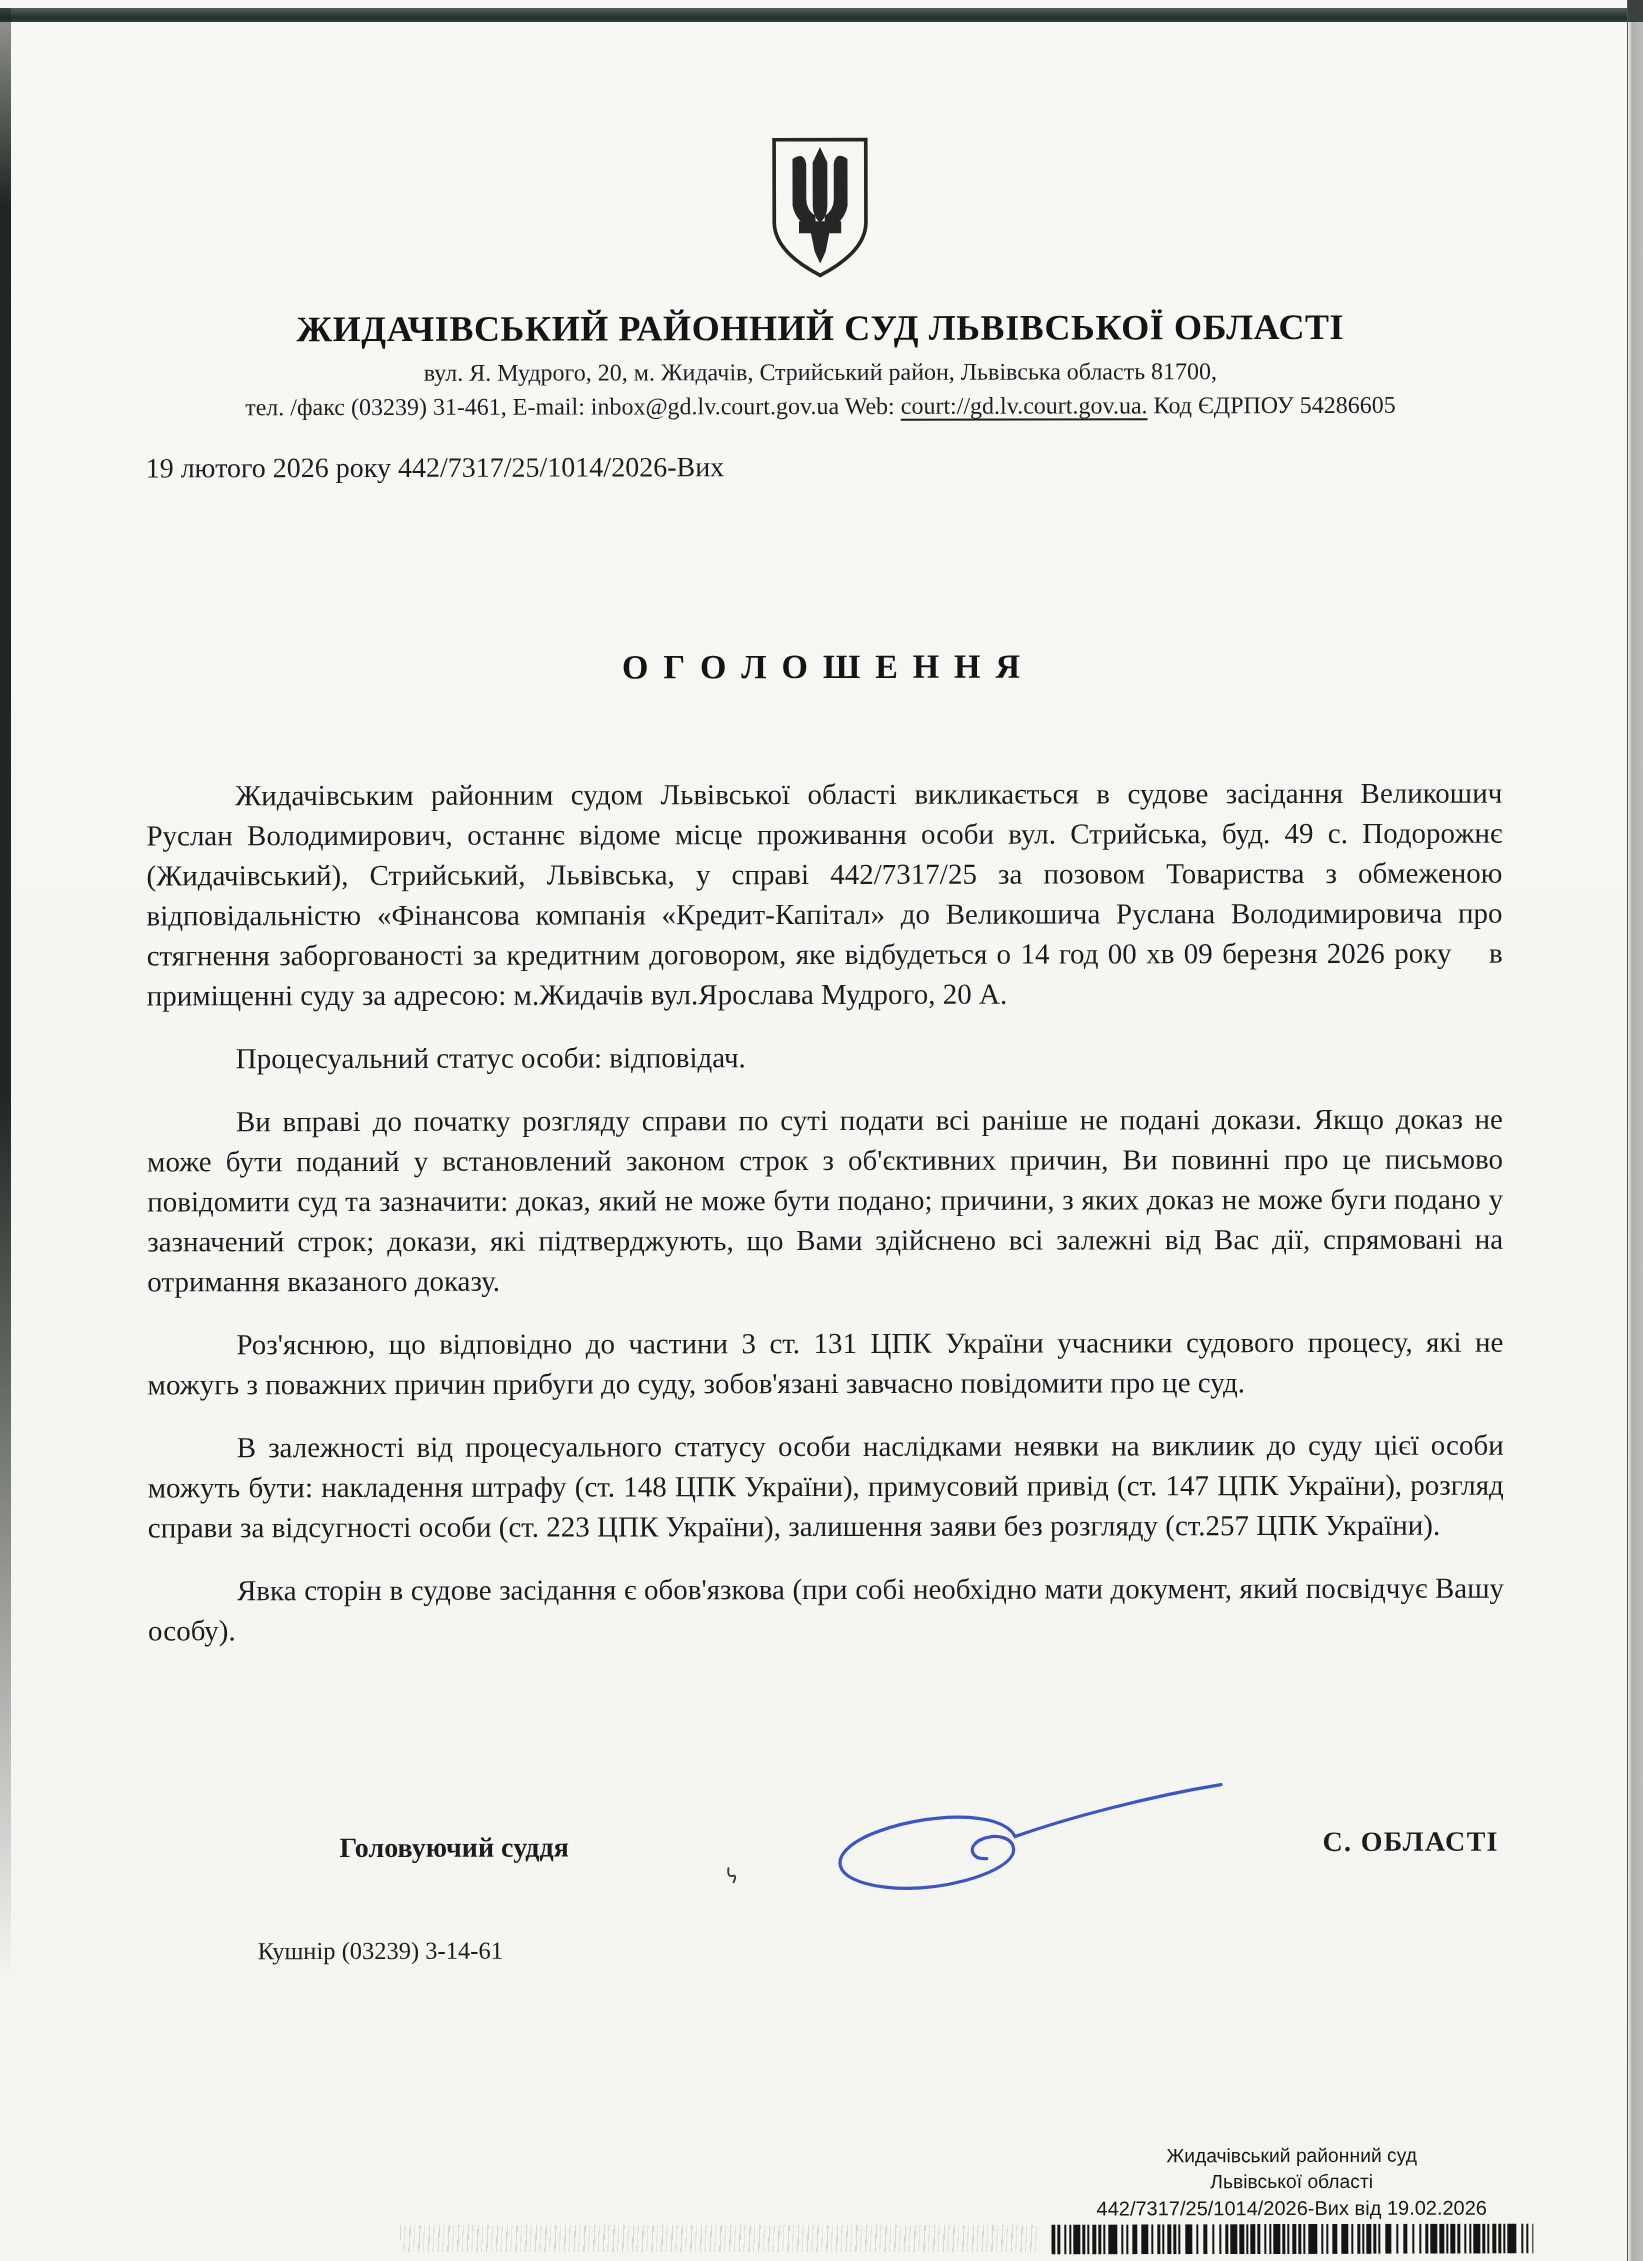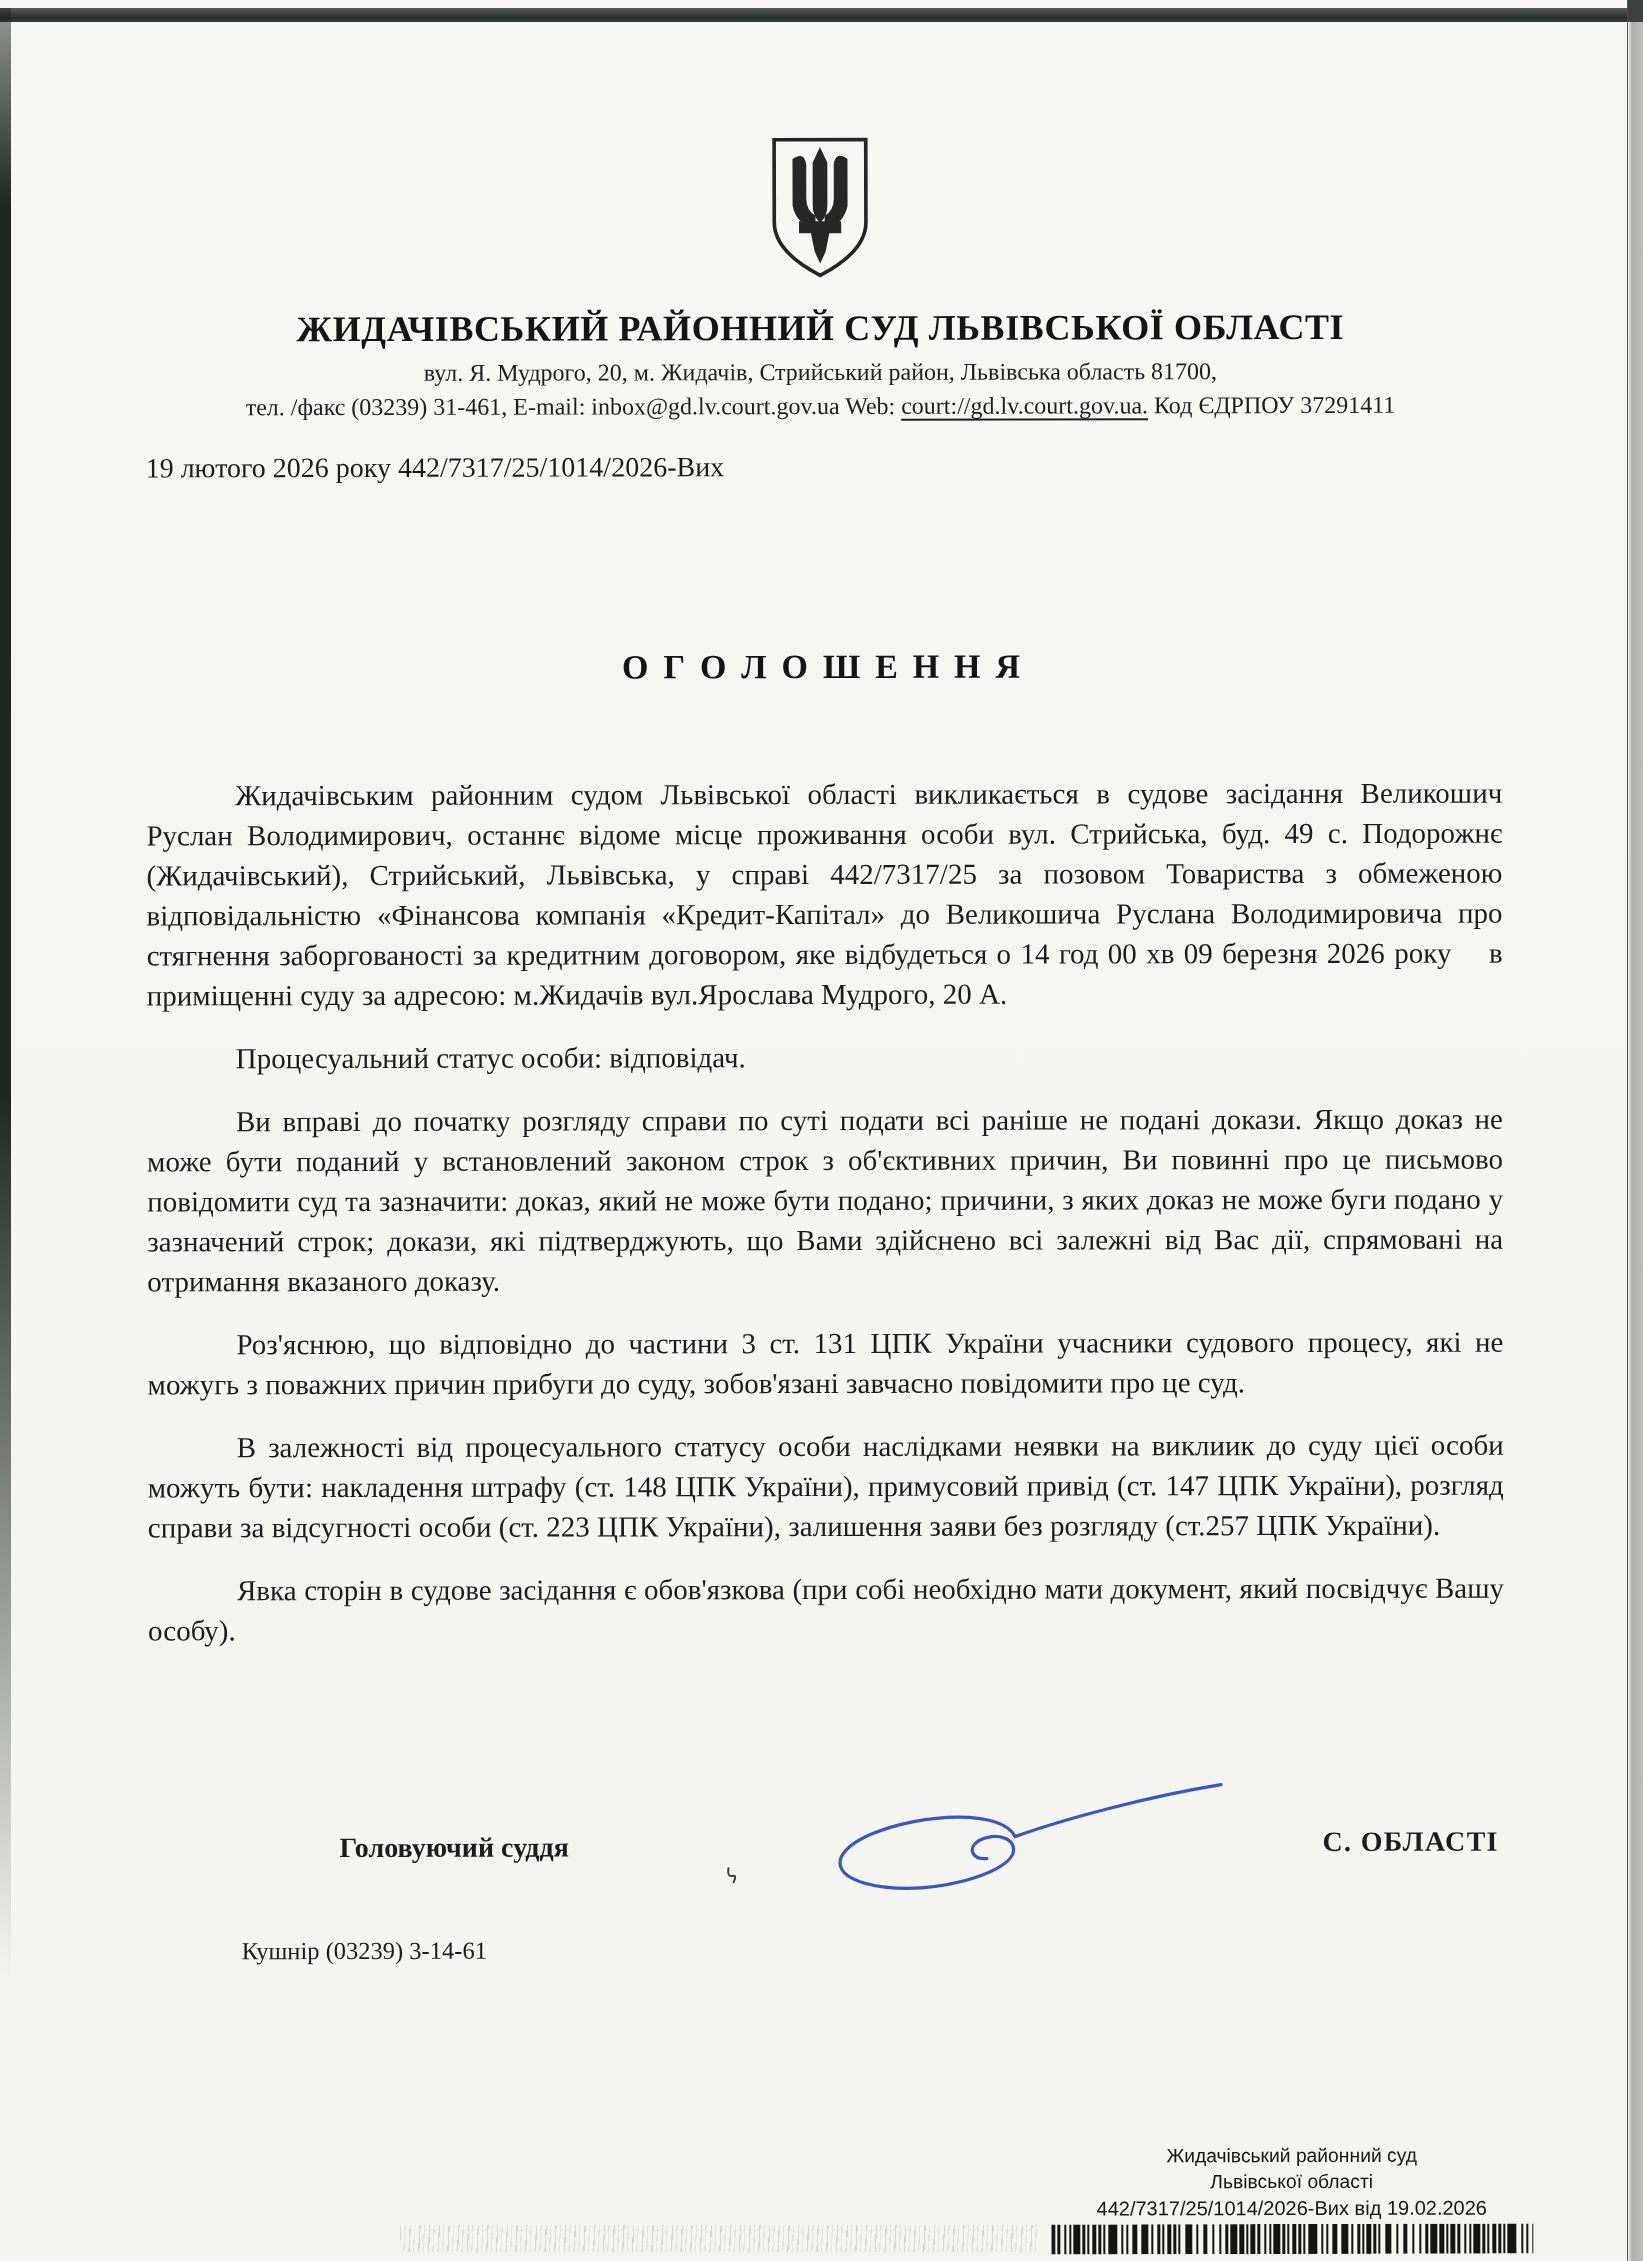--- a/index.html
+++ b/index.html
@@ -34,21 +34,21 @@
   .addr2 .url{text-decoration:underline;text-decoration-thickness:1.9px;text-underline-offset:4.5px;}
   .dateline{position:absolute;left:147px;top:451px;font-size:28px;}
   .doc-title{position:absolute;left:0;top:648px;width:1644px;text-align:center;
     font-size:34px;font-weight:bold;word-spacing:6.4px;color:#141416;}
   .bodytext{position:absolute;left:147px;top:774px;width:1356px;}
   .bodytext p{margin:0 0 23px 0;font-size:29px;line-height:40px;text-align:justify;text-indent:89px;}
   .sig-label{position:absolute;left:338px;top:1831px;font-size:28px;font-weight:bold;}
   .sig-name{position:absolute;left:1321px;top:1827px;font-size:28px;font-weight:bold;letter-spacing:1.3px;}
   .sig-svg{position:absolute;left:761px;top:1779px;width:464px;height:132px;}
   .ink-mark{position:absolute;left:723px;top:1864px;width:18px;height:22px;}
-  .footer-contact{position:absolute;left:240px;top:1936px;font-size:24.5px;font-family:Liberation Serif, serif;}
+  .footer-contact{position:absolute;left:256px;top:1936px;font-size:24.5px;font-family:Liberation Serif, serif;}
   .stamp{position:absolute;left:1037px;top:2144px;width:505px;text-align:center;
     font-family:"Liberation Sans", sans-serif;font-size:19.3px;line-height:26px;color:#161616;}
   .stamp .l3{font-size:20px;}
   .barcode{margin:3.2px auto 0 auto;width:482px;height:30px;font-size:0;white-space:nowrap;overflow:hidden;text-align:left;}
   .barcode i{display:inline-block;height:30px;background:#141414;vertical-align:top;}
 </style>
 </head>
 <body>
 
 <div class="scan">
@@ -68,21 +68,21 @@
           <path d="M60 14 L68 31 L68 78 Q68 89 60 97 Q52 89 52 78 L52 31 Z"></path>
           <path d="M30 27 Q43 18 45 33 L45 71 Q45 83 55 89 L55 104 Q34 98 30 78 Z"></path>
           <path d="M90 27 Q77 18 75 33 L75 71 Q75 83 65 89 L65 104 Q86 98 90 78 Z"></path>
           <path d="M37 95 H83 V108 H70 L66 128 Q62 137 60 141 Q58 137 54 128 L50 108 H37 Z"></path>
         </g>
       </svg>
     </div>
 
     <div class="court-name">ЖИДАЧІВСЬКИЙ РАЙОННИЙ СУД ЛЬВІВСЬКОЇ ОБЛАСТІ</div>
     <div class="addr addr1">вул. Я. Мудрого, 20, м. Жидачів, Стрийський район, Львівська область  81700,</div>
-    <div class="addr addr2"><span>тел. /факс (03239) 31-461, E-mail: inbox@gd.lv.court.gov.ua Web: </span><span class="url">court://gd.lv.court.gov.ua.</span><span> Код ЄДРПОУ 37291411</span></div>
+    <div class="addr addr2"><span>тел. /факс (03239) 31-461, E-mail: inbox@gd.lv.court.gov.ua Web: </span><span class="url">court://gd.lv.court.gov.ua.</span><span> Код ЄДРПОУ 54286605</span></div>
 
     <div class="dateline">19 лютого 2026 року 442/7317/25/1014/2026-Вих</div>
 
     <div class="doc-title">О Г О Л О Ш Е Н Н Я</div>
 
     <div class="bodytext">
       <p>Жидачівським районним судом Львівської області викликається в  судове засідання Великошич Руслан Володимирович, останнє відоме місце проживання особи вул. Стрийська, буд. 49 с. Подорожнє (Жидачівський), Стрийський, Львівська, у справі 442/7317/25 за позовом Товариства з обмеженою відповідальністю «Фінансова компанія «Кредит-Капітал» до Великошича Руслана Володимировича про стягнення заборгованості за кредитним договором, яке відбудеться о 14 год 00 хв 09 березня 2026 року &nbsp;&nbsp; в приміщенні суду за адресою: м.Жидачів вул.Ярослава Мудрого, 20 А.</p>
       <p>Процесуальний статус особи: відповідач.</p>
       <p>Ви вправі до початку розгляду справи по суті подати всі раніше не подані докази. Якщо доказ не може бути поданий у встановлений законом строк з об'єктивних причин, Ви повинні про це письмово повідомити суд та зазначити: доказ, який не може бути подано; причини, з яких доказ не може буги подано у зазначений строк; докази, які підтверджують, що Вами здійснено всі залежні від Вас дії, спрямовані на отримання  вказаного доказу.</p>
       <p>Роз'яснюю, що відповідно до частини 3 ст. 131 ЦПК України учасники судового процесу, які не можугь з поважних причин прибуги до суду, зобов'язані завчасно повідомити про це суд.</p>

